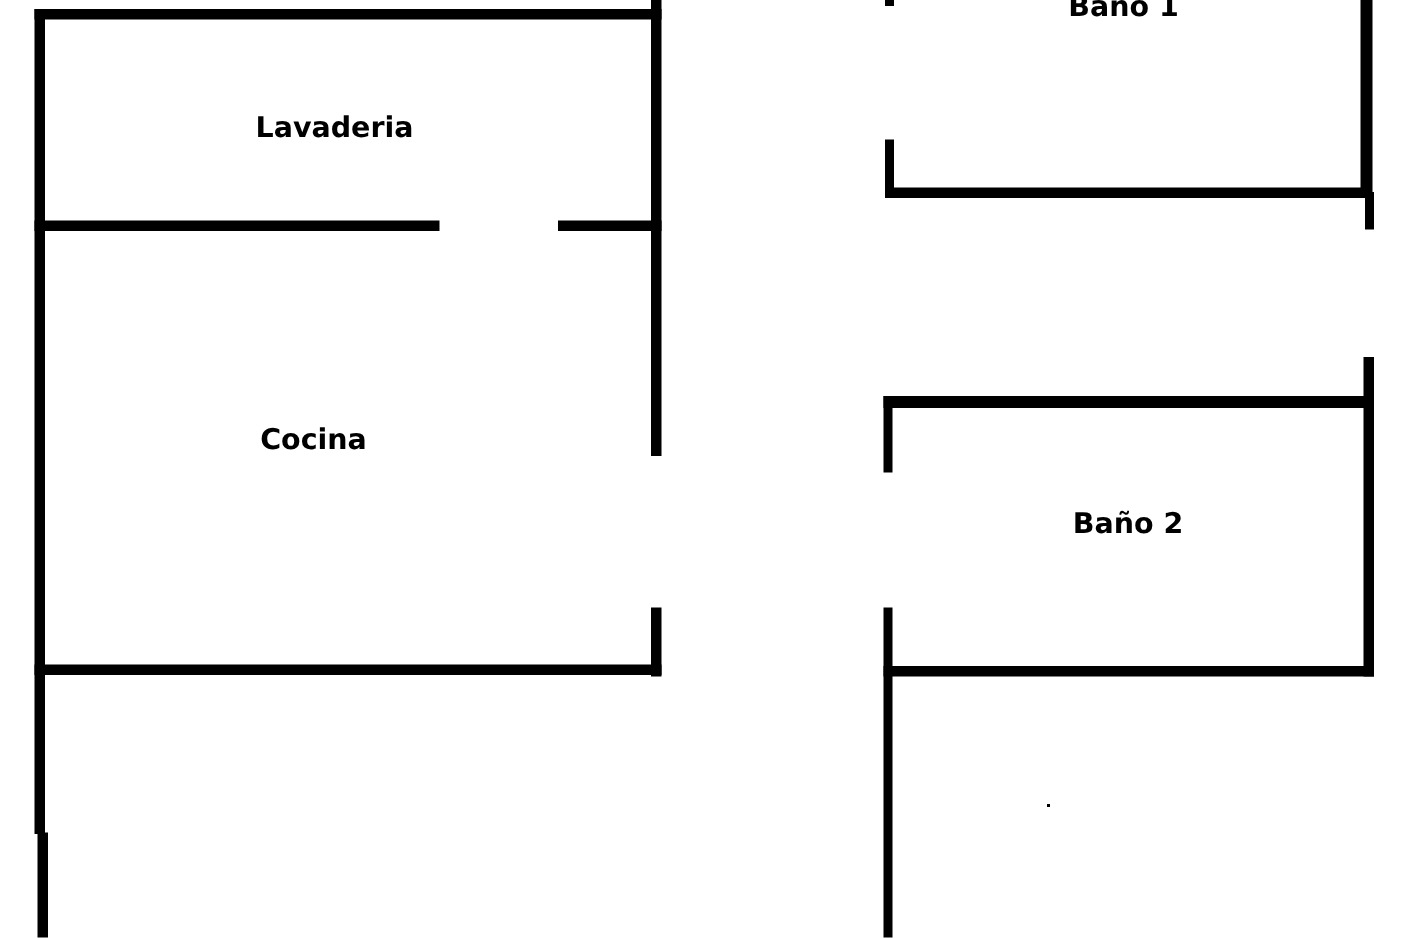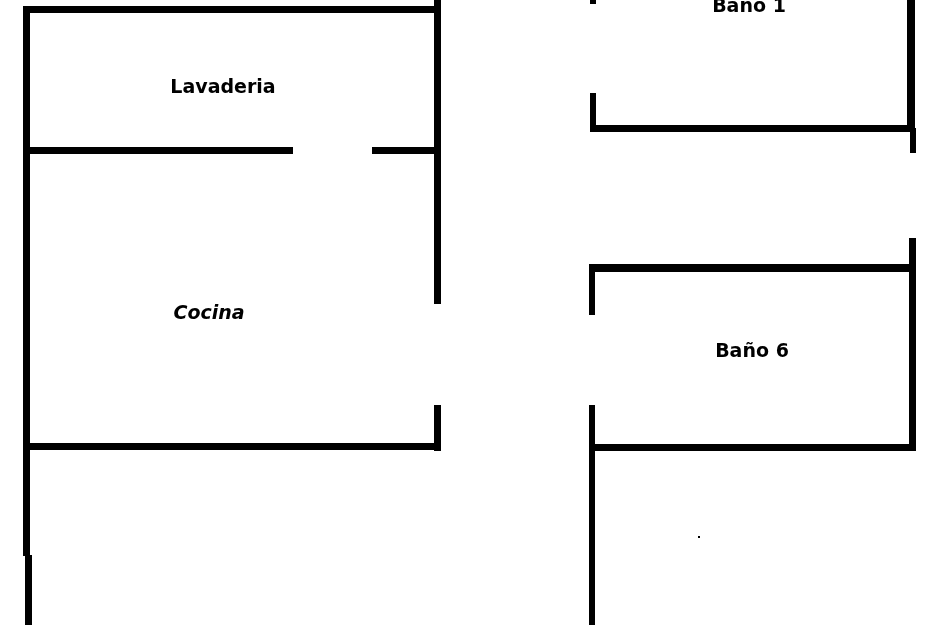--- a/index.html
+++ b/index.html
@@ -63,16 +63,16 @@
 
   <div class="wall" style="left:589px; top:264px; width:326px; height:8px;"></div>
   <div class="wall" style="left:909px; top:238px; width:7px; height:213px;"></div>
   <div class="wall" style="left:589px; top:264px; width:6px; height:51px;"></div>
   <div class="wall" style="left:589px; top:405px; width:6px; height:220px;"></div>
   <div class="wall" style="left:589px; top:444px; width:327px; height:7px;"></div>
 
   <div class="dot" style="left:698px; top:536px;"></div>
 
   <div class="label" style="left:223px; top:86px;">Lavaderia</div>
-  <div class="label" style="left:209px; top:312px;font-style:italic;">Cocina</div>
+  <div class="label" style="left:209px; top:294px;">Cocina</div>
   <div class="label" style="left:749px; top:5px;">Baño 1</div>
-  <div class="label" style="left:752px; top:350px;">Baño 6</div>
+  <div class="label" style="left:752px; top:350px;">Baño 2</div>
 </div>
 
 </body></html>

